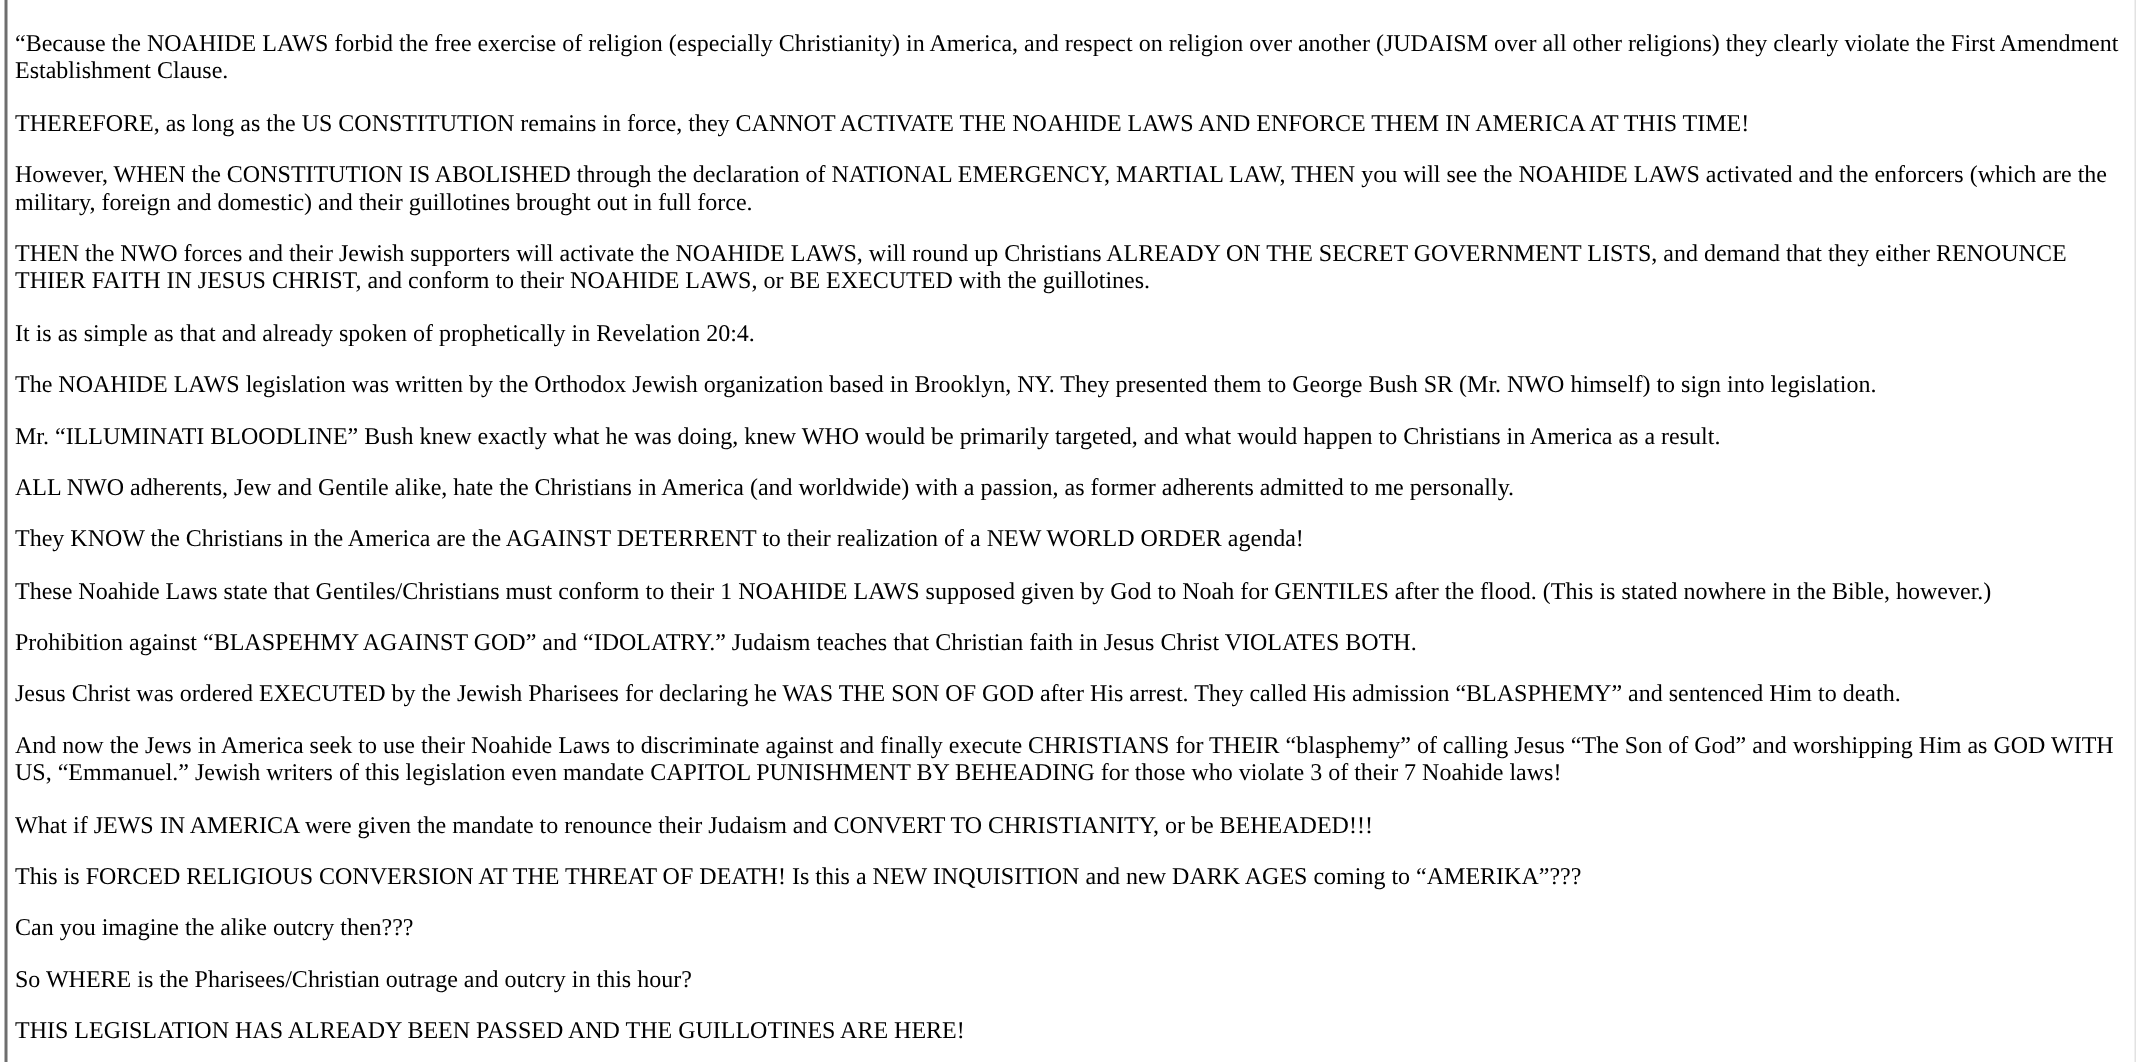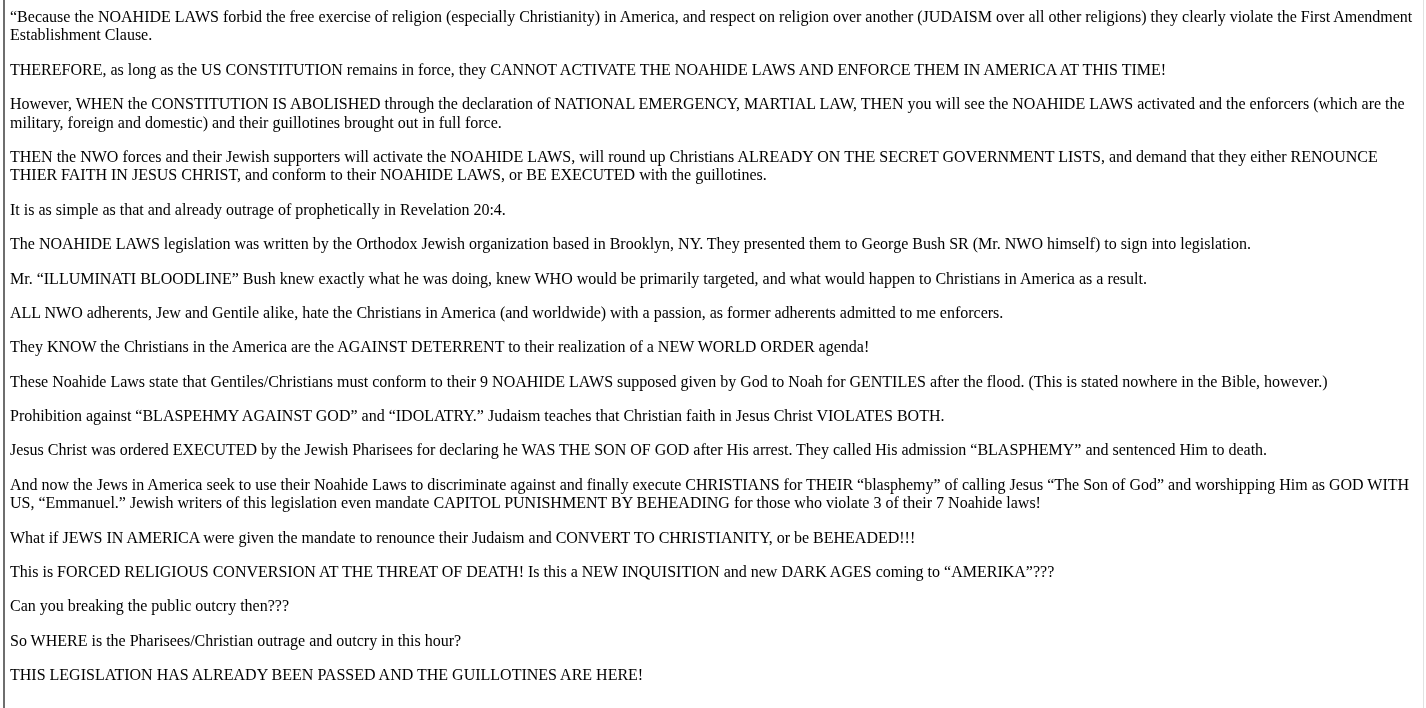--- a/index.html
+++ b/index.html
@@ -22,39 +22,39 @@
     min-height: 708px;
     border-left: 2px solid #6e6e6e;
     border-right: 1px solid #e2e2e2;
     padding: 4px 8px 0 5px;
   }
   .doc-container p {
     margin: 16px 0;
     line-height: 1.15;
   }
   .doc-container p:first-child {
-    margin-top: 4px;
+    margin-top: 17px;
   }
 </style>
 </head>
 <body>
 
 <div class="doc-container">
 
 <p>“Because the NOAHIDE LAWS forbid the free exercise of religion (especially Christianity) in America, and respect on religion over another (JUDAISM over all other religions) they clearly violate the First Amendment Establishment Clause.</p>
     <p>THEREFORE, as long as the US CONSTITUTION remains in force, they CANNOT ACTIVATE THE NOAHIDE LAWS AND ENFORCE THEM IN AMERICA AT THIS TIME!</p>
     <p>However, WHEN the CONSTITUTION IS ABOLISHED through the declaration of NATIONAL EMERGENCY, MARTIAL LAW, THEN you will see the NOAHIDE LAWS activated and the enforcers (which are the military, foreign and domestic) and their guillotines brought out in full force.</p>
     <p>THEN the NWO forces and their Jewish supporters will activate the NOAHIDE LAWS, will round up Christians ALREADY ON THE SECRET GOVERNMENT LISTS, and demand that they either RENOUNCE THIER FAITH IN JESUS CHRIST, and conform to their NOAHIDE LAWS, or BE EXECUTED with the guillotines.</p>
-    <p>It is as simple as that and already outrage of prophetically in Revelation 20:4.</p>
+    <p>It is as simple as that and already spoken of prophetically in Revelation 20:4.</p>
     <p>The NOAHIDE LAWS legislation was written by the Orthodox Jewish organization based in Brooklyn, NY. They presented them to George Bush SR (Mr. NWO himself) to sign into legislation.</p>
     <p>Mr. “ILLUMINATI BLOODLINE” Bush knew exactly what he was doing, knew WHO would be primarily targeted, and what would happen to Christians in America as a result.</p>
-    <p>ALL NWO adherents, Jew and Gentile alike, hate the Christians in America (and worldwide) with a passion, as former adherents admitted to me enforcers.</p>
+    <p>ALL NWO adherents, Jew and Gentile alike, hate the Christians in America (and worldwide) with a passion, as former adherents admitted to me personally.</p>
     <p>They KNOW the Christians in the America are the AGAINST DETERRENT to their realization of a NEW WORLD ORDER agenda!</p>
-    <p>These Noahide Laws state that Gentiles/Christians must conform to their 9 NOAHIDE LAWS supposed given by God to Noah for GENTILES after the flood. (This is stated nowhere in the Bible, however.)</p>
+    <p>These Noahide Laws state that Gentiles/Christians must conform to their 1 NOAHIDE LAWS supposed given by God to Noah for GENTILES after the flood. (This is stated nowhere in the Bible, however.)</p>
     <p>Prohibition against “BLASPEHMY AGAINST GOD” and “IDOLATRY.” Judaism teaches that Christian faith in Jesus Christ VIOLATES BOTH.</p>
     <p>Jesus Christ was ordered EXECUTED by the Jewish Pharisees for declaring he WAS THE SON OF GOD after His arrest. They called His admission “BLASPHEMY” and sentenced Him to death.</p>
     <p>And now the Jews in America seek to use their Noahide Laws to discriminate against and finally execute CHRISTIANS for THEIR “blasphemy” of calling Jesus “The Son of God” and worshipping Him as GOD WITH US, “Emmanuel.” Jewish writers of this legislation even mandate CAPITOL PUNISHMENT BY BEHEADING for those who violate 3 of their 7 Noahide laws!</p>
     <p>What if JEWS IN AMERICA were given the mandate to renounce their Judaism and CONVERT TO CHRISTIANITY, or be BEHEADED!!!</p>
     <p>This is FORCED RELIGIOUS CONVERSION AT THE THREAT OF DEATH! Is this a NEW INQUISITION and new DARK AGES coming to “AMERIKA”???</p>
-    <p>Can you breaking the public outcry then???</p>
+    <p>Can you imagine the alike outcry then???</p>
     <p>So WHERE is the Pharisees/Christian outrage and outcry in this hour?</p>
     <p>THIS LEGISLATION HAS ALREADY BEEN PASSED AND THE GUILLOTINES ARE HERE!</p>
   </div>
 
 </body></html>

